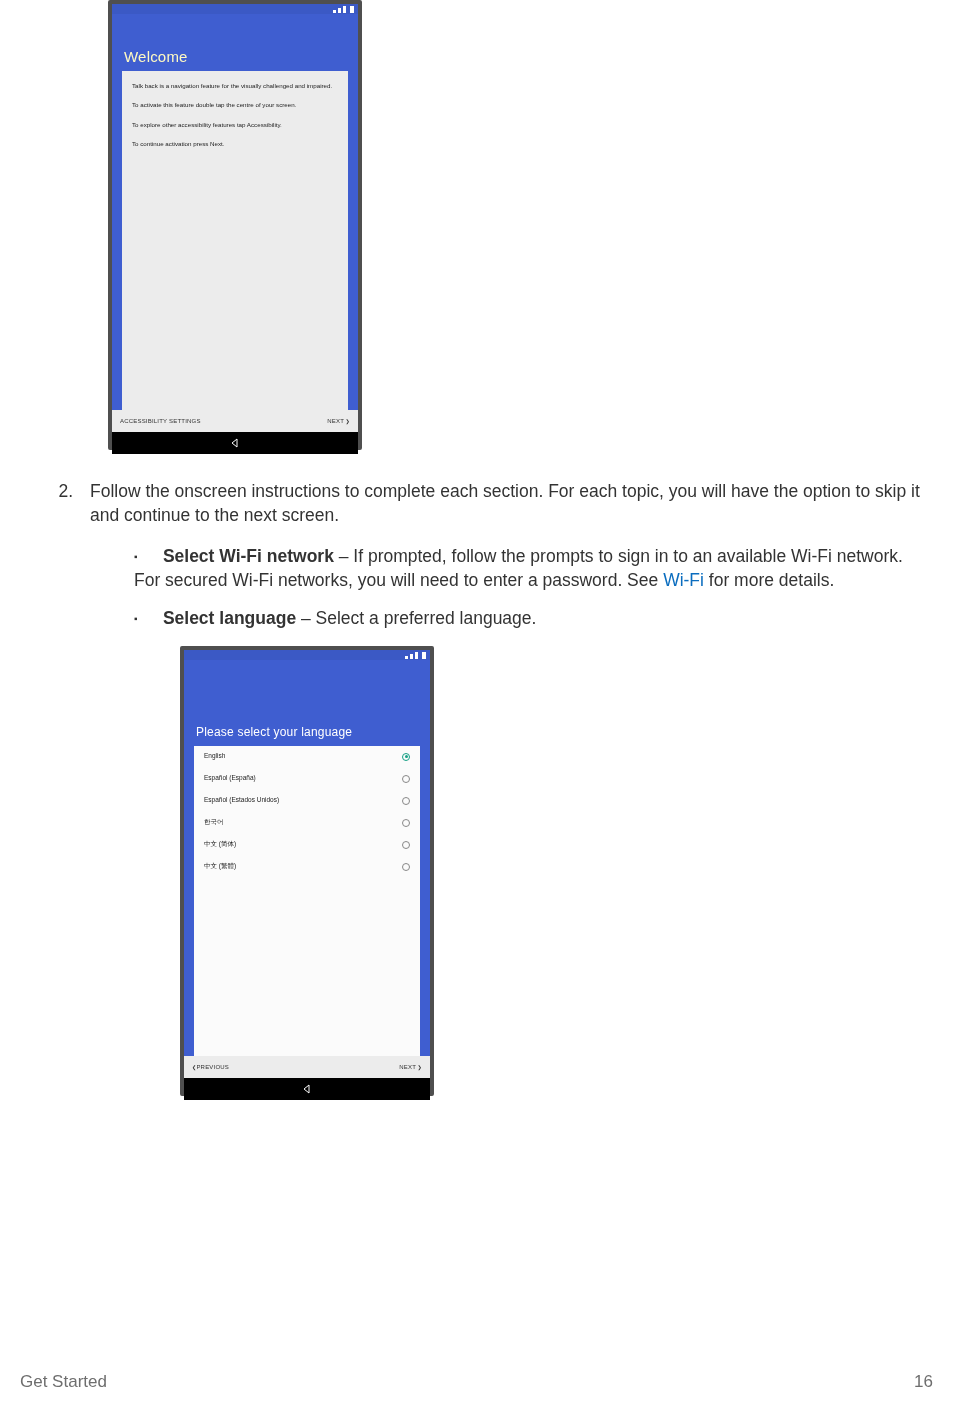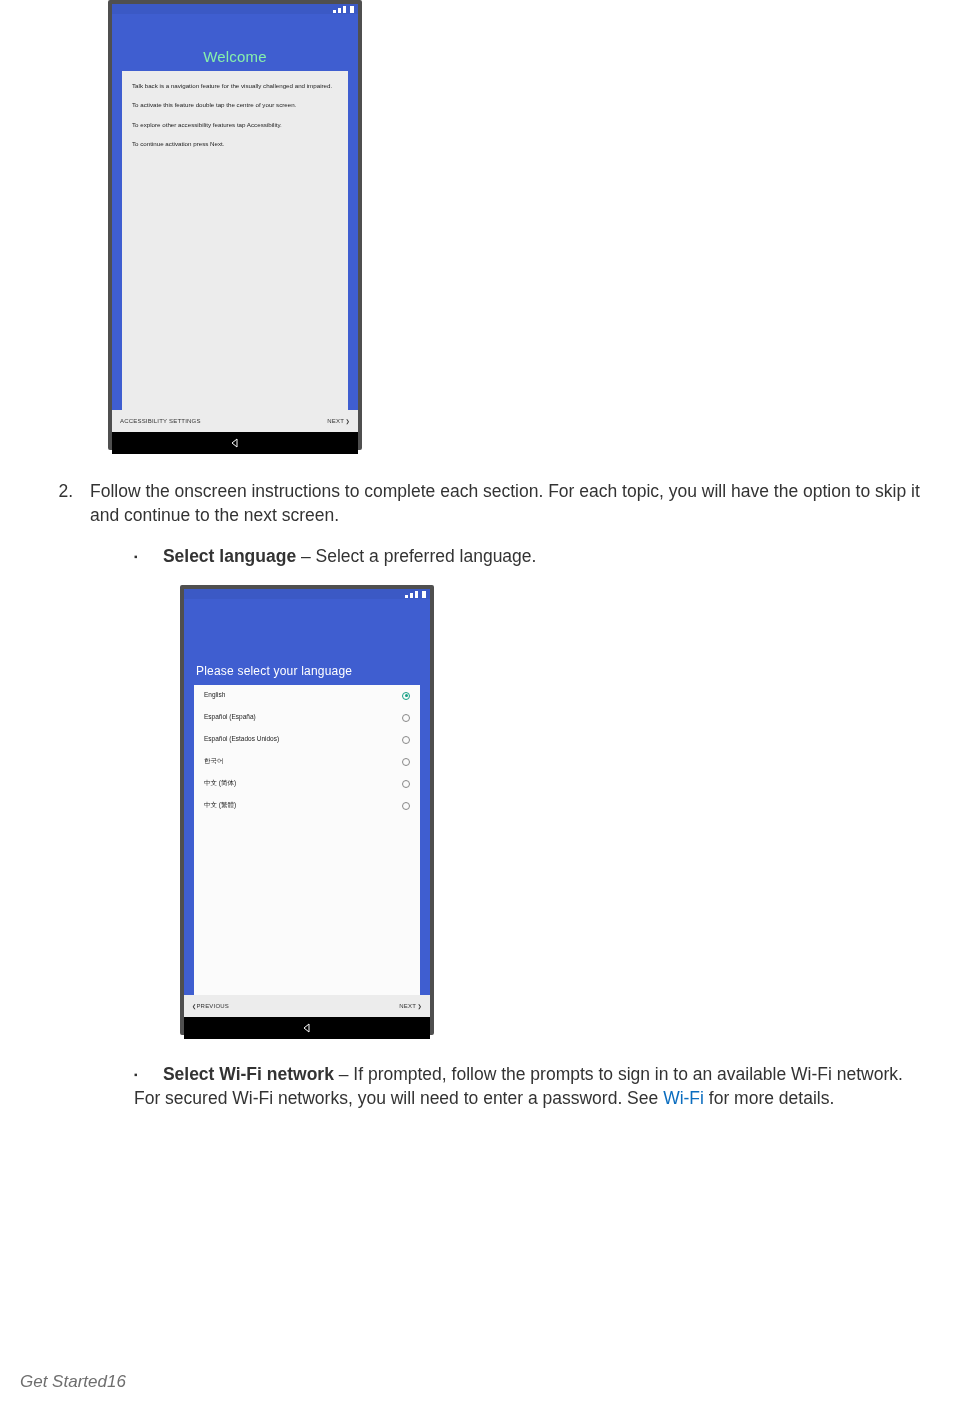--- a/index.html
+++ b/index.html
@@ -24,42 +24,42 @@
   .ph-status .bar { width:3px; background:#fff; }
   .ph-status .b1{height:3px} .ph-status .b2{height:5px} .ph-status .b3{height:7px}
   .ph-status .batt { width:4px; height:7px; background:#fff; margin-left:2px; }
   .ph-blue { background:#3f5ed0; display:flex; flex-direction:column; }
   .ph-nav { height: 22px; background:#000; display:flex; align-items:center; justify-content:center; }
   .ph-nav svg { width:10px; height:10px; }
   .ph-body { flex:1; display:flex; flex-direction:column; }
 
   
   .p1 .ph-blue { height: 396px; padding: 34px 10px 0 10px; }
-  .p1 .welcome-title { color:#86efac; font-size:15px; font-weight:300; margin: 0 2px 6px 2px; letter-spacing:0.2px;text-align:center;}
+  .p1 .welcome-title { color:#fef9c3; font-size:15px; font-weight:300; margin: 0 2px 6px 2px; letter-spacing:0.2px;}
   .p1 .card { background:#ececec; flex:1; padding:10px 10px; font-size:6.2px; line-height:1.5; color:#222; }
   .p1 .card p { margin-bottom:10px; }
   .p1 .ph-footer { height:22px; background:#ececec; display:flex; justify-content:space-between; align-items:center; padding:0 8px; font-size:6px; color:#333; letter-spacing:0.2px;}
   .p1 .ph-footer .next::after{content:" \276F"; font-size:5px;}
 
   .phone-wrap-top { margin-left: 78px; margin-bottom: 30px; }
   .phone-wrap-sub { margin-left: 46px; margin-top: 16px; margin-bottom: 28px; }
 
   
   .p2 .ph-blue { height: 396px; padding: 64px 10px 0 10px; }
   .p2 .lang-title { color:#fff; font-size:12px; font-weight:300; margin:0 2px 6px 2px; letter-spacing:0.2px;}
   .p2 .card { background:#fbfbfb; flex:1; font-size:6.5px; color:#222; }
   .p2 .row { display:flex; justify-content:space-between; align-items:center; height:22px; padding:0 10px; border-bottom:0.5px solid rgba(0,0,0,0); }
   .p2 .radio { width:8px; height:8px; border:1px solid #888; border-radius:50%; position:relative; }
   .p2 .radio.sel { border-color:#16a085; }
   .p2 .radio.sel::after { content:""; position:absolute; inset:1.5px; background:#16a085; border-radius:50%; }
   .p2 .ph-footer { height:22px; background:#ececec; display:flex; justify-content:space-between; align-items:center; padding:0 8px; font-size:6px; color:#333; letter-spacing:0.2px;}
   .p2 .ph-footer .prev::before{content:"\276E "; font-size:5px;}
   .p2 .ph-footer .next::after{content:" \276F"; font-size:5px;}
 
-  .footer { position:absolute; left:0; right:0; bottom:28px; display:flex; justify-content:flex-start; padding:0 40px 0 20px; color:#6e6e6e; font-size:17px;font-style:italic; }
+  .footer { position:absolute; left:0; right:0; bottom:28px; display:flex; justify-content:space-between; padding:0 40px 0 20px; color:#6e6e6e; font-size:17px; }
 </style>
 </head>
 <body>
 
 <div class="page">
 
   <div class="phone-wrap-top">
     <div class="phone p1">
       <div class="ph-status">
         <div class="sig">
@@ -90,20 +90,24 @@
         </div>
       </div>
     </div>
   </div>
 
   <ol class="main" start="2">
     <li>
       <span class="num-text">Follow the onscreen instructions to complete each section. For each topic, you will have the option to skip it and continue to the next screen.</span>
 
       <ul class="sub">
+        <li>
+          <span class="bold">Select Wi-Fi network</span><span> – If prompted, follow the prompts to sign in to an available Wi-Fi network. For secured Wi-Fi networks, you will need to enter a password. See </span><span class="link">Wi-Fi</span><span> for more details.</span>
+        </li>
+
         <li>
           <span class="bold">Select language</span><span> – Select a preferred language.</span>
 
           
           <div class="phone-wrap-sub">
             <div class="phone p2">
               <div class="ph-status">
                 <div class="sig">
                   <div class="bar b1"></div>
                     <div class="bar b2"></div>
@@ -147,24 +151,20 @@
                 </div>
                 <div class="ph-nav">
                   <svg viewBox="0 0 10 10">
                       <path d="M7 1 L2 5 L7 9 Z" fill="none" stroke="#fff" stroke-width="1"></path>
                     </svg>
                 </div>
               </div>
             </div>
           </div>
         </li>
-
-        <li>
-          <span class="bold">Select Wi-Fi network</span><span> – If prompted, follow the prompts to sign in to an available Wi-Fi network. For secured Wi-Fi networks, you will need to enter a password. See </span><span class="link">Wi-Fi</span><span> for more details.</span>
-        </li>
       </ul>
     </li>
   </ol>
 
   <div class="footer">
     <span>Get Started</span>
     <span>16</span>
   </div>
 </div>
 

